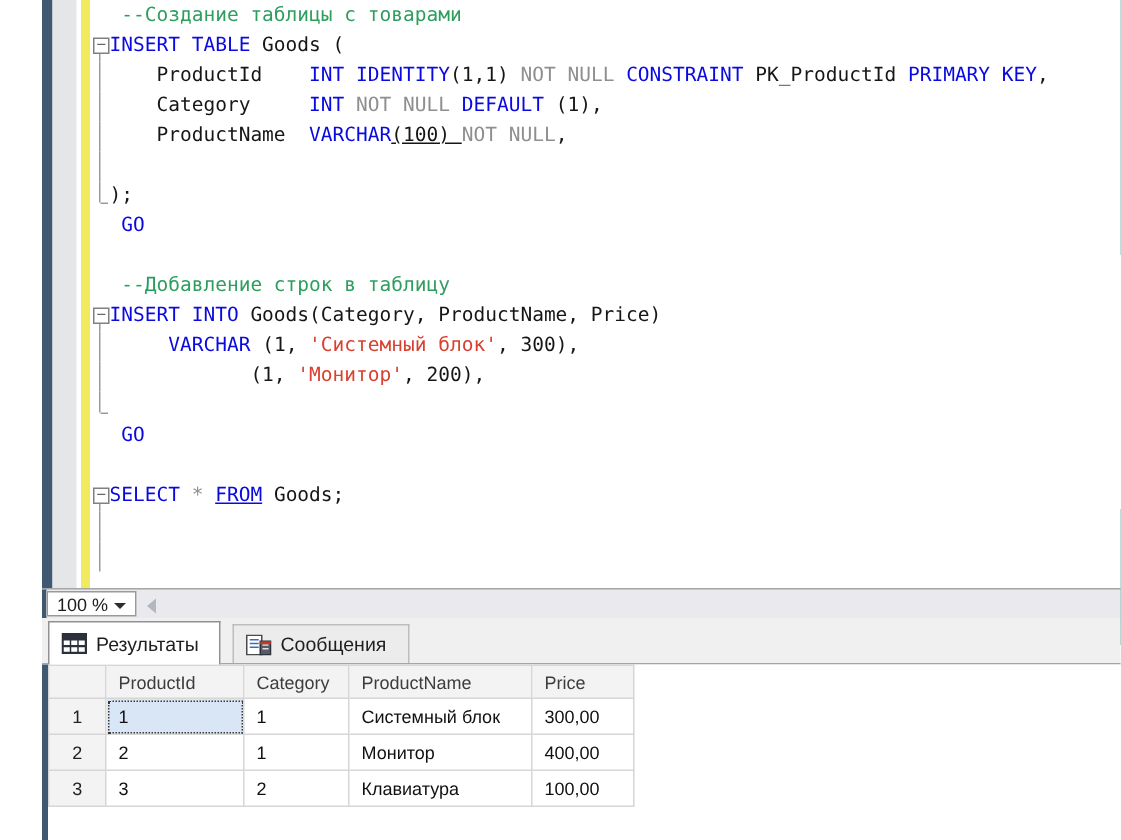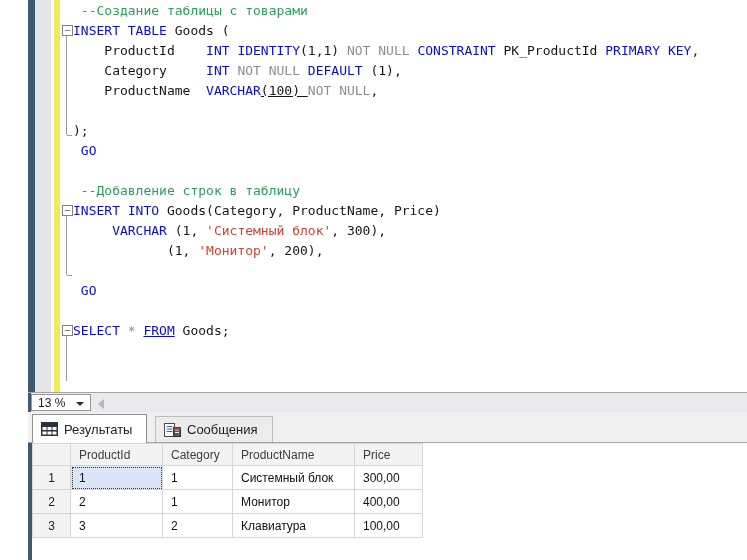--- a/index.html
+++ b/index.html
@@ -142,21 +142,21 @@
         <div class="code-line">
           <span class="outline outline-line"></span>
           <span class="code-text"></span>
         </div>
       </div>
   </div>
 
   <div class="zoombar">
     <div class="zoombar-edge"></div>
     <div class="zoom-combo">
-      <span>13 %</span>
+      <span>100 %</span>
       <span class="zoom-caret"></span>
     </div>
     <div class="hscroll-left"></div>
   </div>
 
   <div class="tabstrip">
     <div class="tab tab-inactive">
       <span class="icon">
         <svg width="17" height="14" viewBox="0 0 17 14" xmlns="http://www.w3.org/2000/svg">
           <rect x="0.5" y="0.5" width="10" height="13" fill="#fff" stroke="#4a4a4a"></rect>

